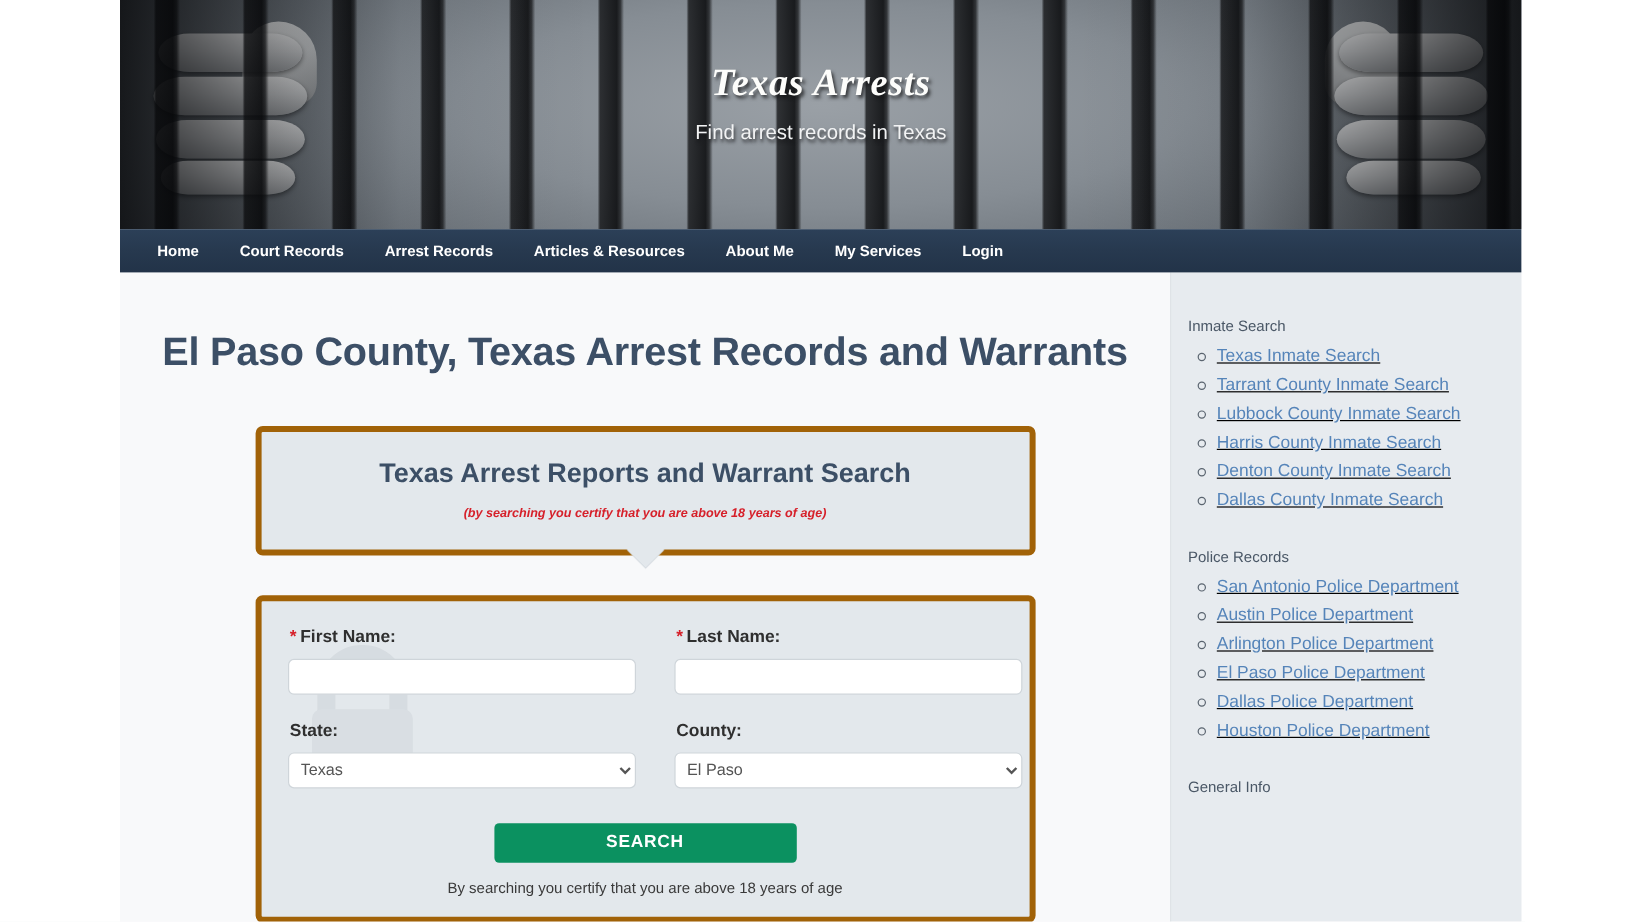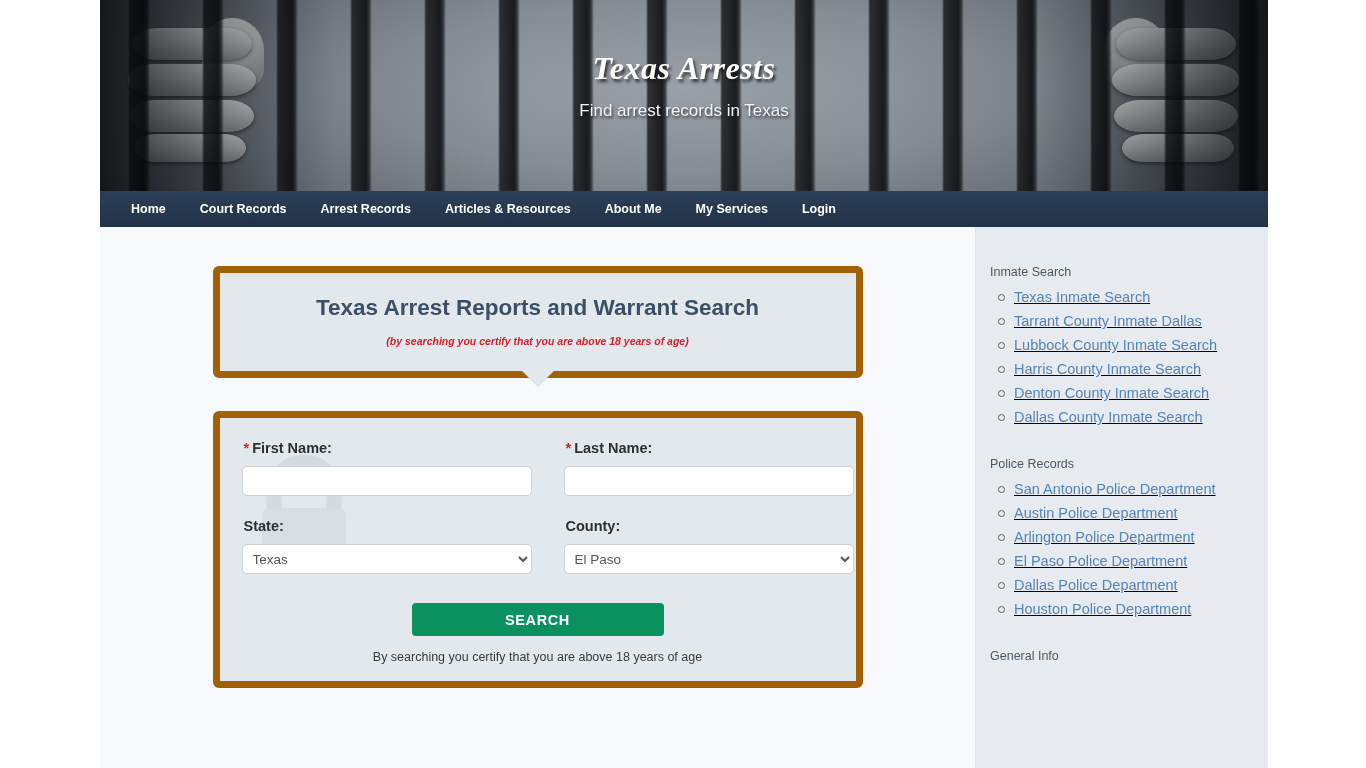--- a/index.html
+++ b/index.html
@@ -181,21 +181,21 @@
   }
 
   #form-wrap {
     width: 650px;
     margin: 39px auto 0 auto;
     position: relative;
   }
 
   .panel {
     background: #e3e8ec;
-    border: 7px solid #a16207;
+    border: 5px solid #a16207;
     border-radius: 6px;
     box-sizing: border-box;
   }
 
   #search-banner {
     position: relative;
     padding: 22px 20px 24px 20px;
     text-align: center;
   }
   #banner-title {
@@ -393,20 +393,21 @@
     <a class="nav-item" href="#">Articles &amp; Resources</a>
     <a class="nav-item" href="#">About Me</a>
     <a class="nav-item" href="#">My Services</a>
     <a class="nav-item" href="#">Login</a>
   </nav>
 
   <div id="columns">
 
     <div id="main-col">
 
+      <h2 id="page-title">El Paso County, Texas Arrest Records and Warrants</h2>
 
       <div id="form-wrap">
 
         <div id="search-banner" class="panel">
           <p id="banner-title">Texas Arrest Reports and Warrant Search</p>
           <p id="banner-note">(by searching you certify that you are above 18 years of age)</p>
           <div id="banner-tail"></div>
         </div>
 
         <form id="search-panel" class="panel">
@@ -448,21 +449,21 @@
         </form>
       </div>
     </div>
 
     <aside id="side-col">
 
       <div class="side-block">
         <p class="side-heading">Inmate Search</p>
         <ul class="side-list">
           <li><a class="side-link" href="#">Texas Inmate Search</a></li>
-          <li><a class="side-link" href="#">Tarrant County Inmate Dallas</a></li>
+          <li><a class="side-link" href="#">Tarrant County Inmate Search</a></li>
           <li><a class="side-link" href="#">Lubbock County Inmate Search</a></li>
           <li><a class="side-link" href="#">Harris County Inmate Search</a></li>
           <li><a class="side-link" href="#">Denton County Inmate Search</a></li>
           <li><a class="side-link" href="#">Dallas County Inmate Search</a></li>
         </ul>
       </div>
 
       <div class="side-block">
         <p class="side-heading">Police Records</p>
         <ul class="side-list">

